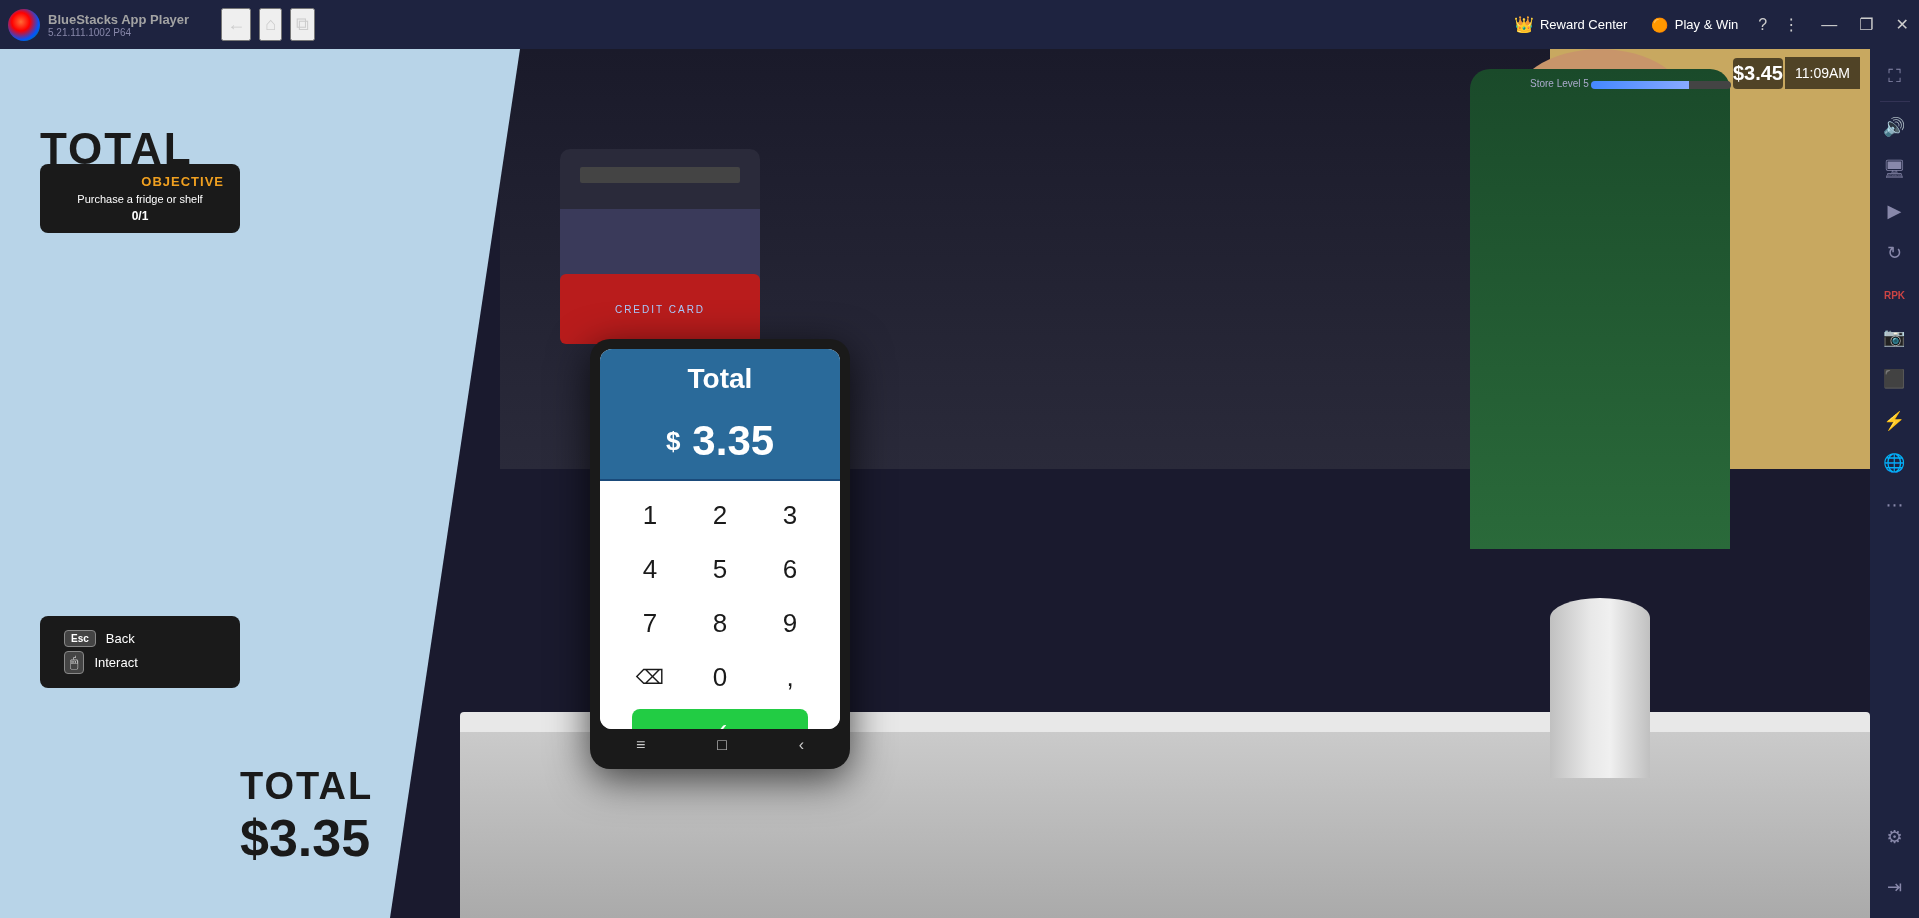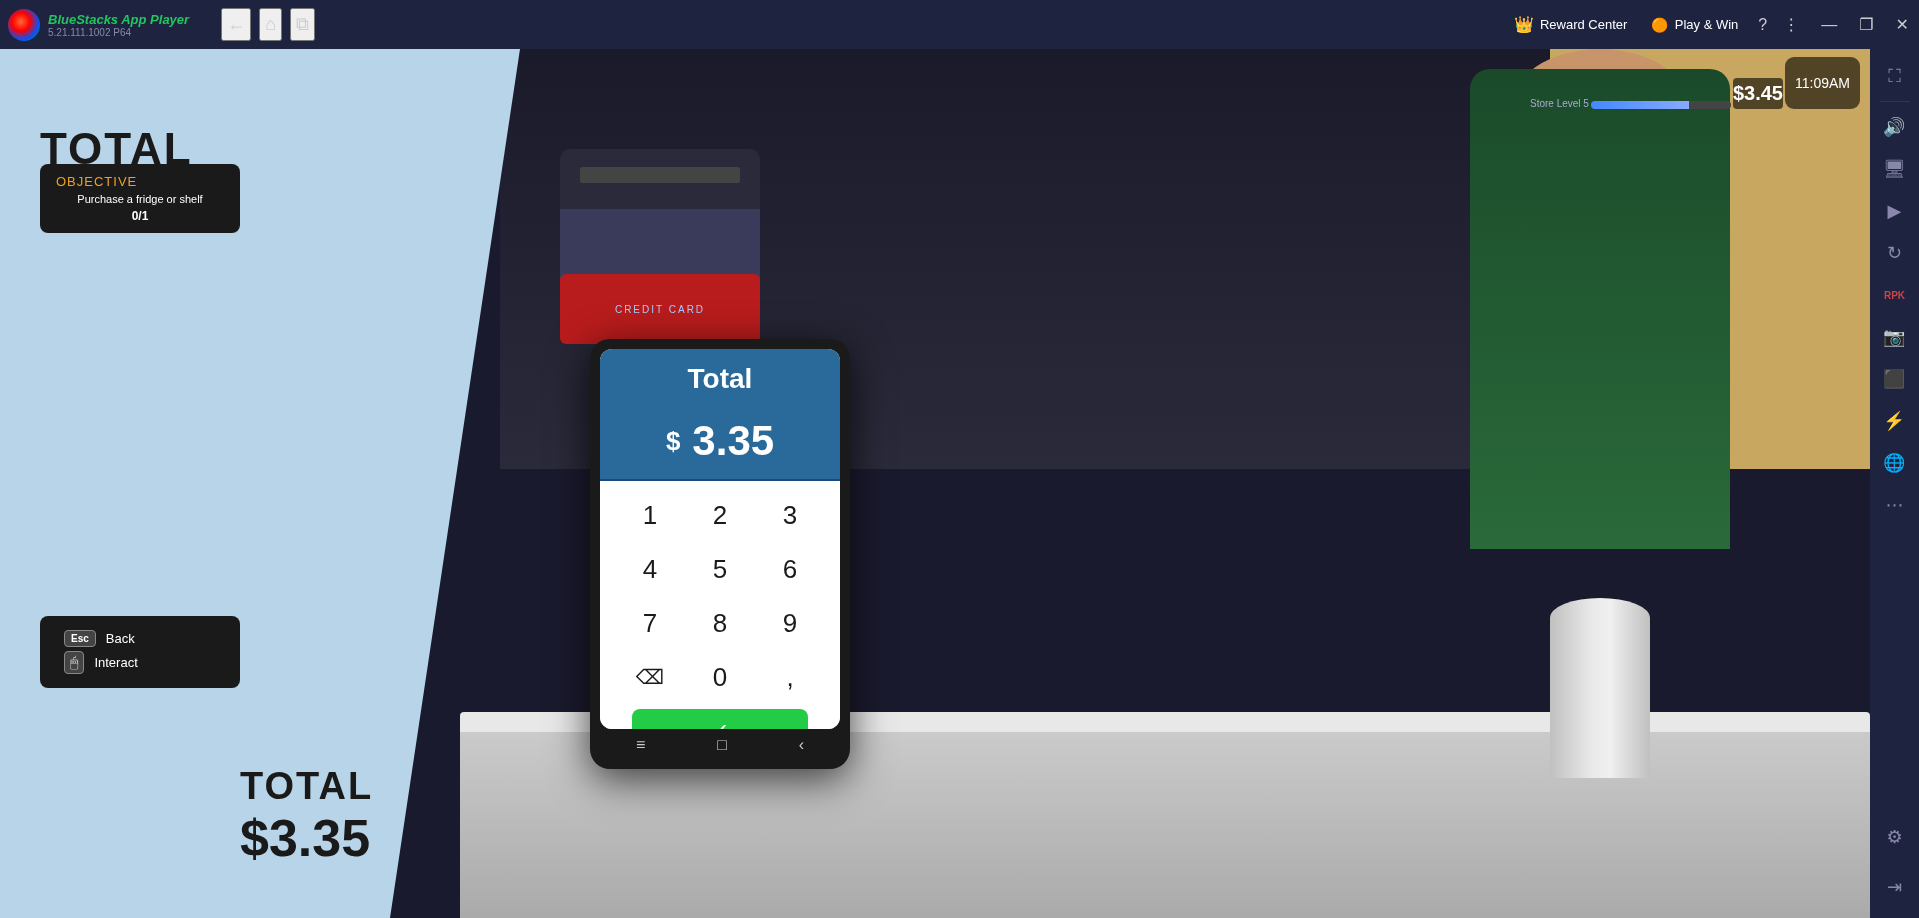--- a/index.html
+++ b/index.html
@@ -31,24 +31,23 @@
       flex-shrink: 0;
     }
 
     #app-title-area {
       display: flex;
       flex-direction: column;
       margin-right: 20px;
     }
 
     #app-title {
-      color: #22c55e;
+      color: #a3a3a3;
       font-size: 13px;
       font-weight: bold;
-      font-style: italic;
     }
 
     #app-version {
       color: #8888aa;
       font-size: 10px;
     }
 
     #nav-buttons {
       display: flex;
       gap: 8px;
@@ -154,22 +153,22 @@
       left: 40px;
       background: #1a1a1a;
       border-radius: 8px;
       padding: 10px 16px;
       width: 200px;
     }
 
     #objective-title {
       color: #f0a020;
       font-size: 13px;
-      font-weight: normal;
-      text-align: left;
+      font-weight: bold;
+      text-align: right;
       letter-spacing: 1px;
     }
 
     #objective-desc {
       color: #ffffff;
       font-size: 11px;
       text-align: center;
       margin: 4px 0;
     }
 
@@ -535,22 +534,22 @@
       font-size: 20px;
       font-weight: bold;
       padding: 4px 0;
       border-radius: 4px;
     }
 
     #time-display {
       background: rgba(0,0,0,0.6);
       color: #ffffff;
       font-size: 14px;
-      padding: 18px 10px;
-      border-radius: 9px;
+      padding: 8px 10px;
+      border-radius: 0;
     }
 
     #store-level-bar {
       width: 140px;
       height: 8px;
       background: #444;
       border-radius: 4px;
       overflow: hidden;
     }
 

